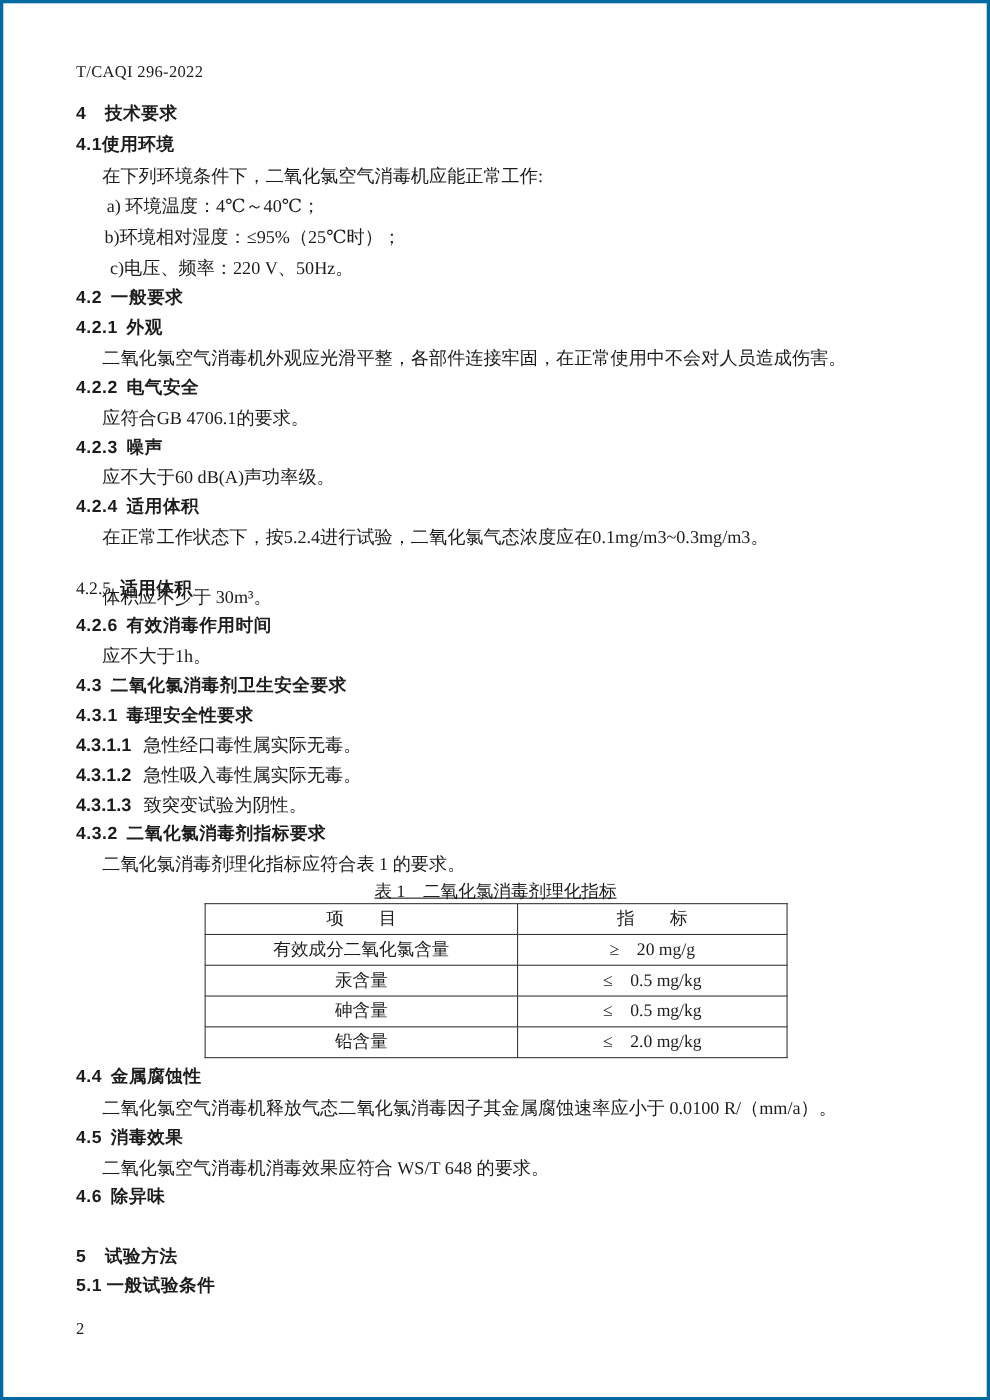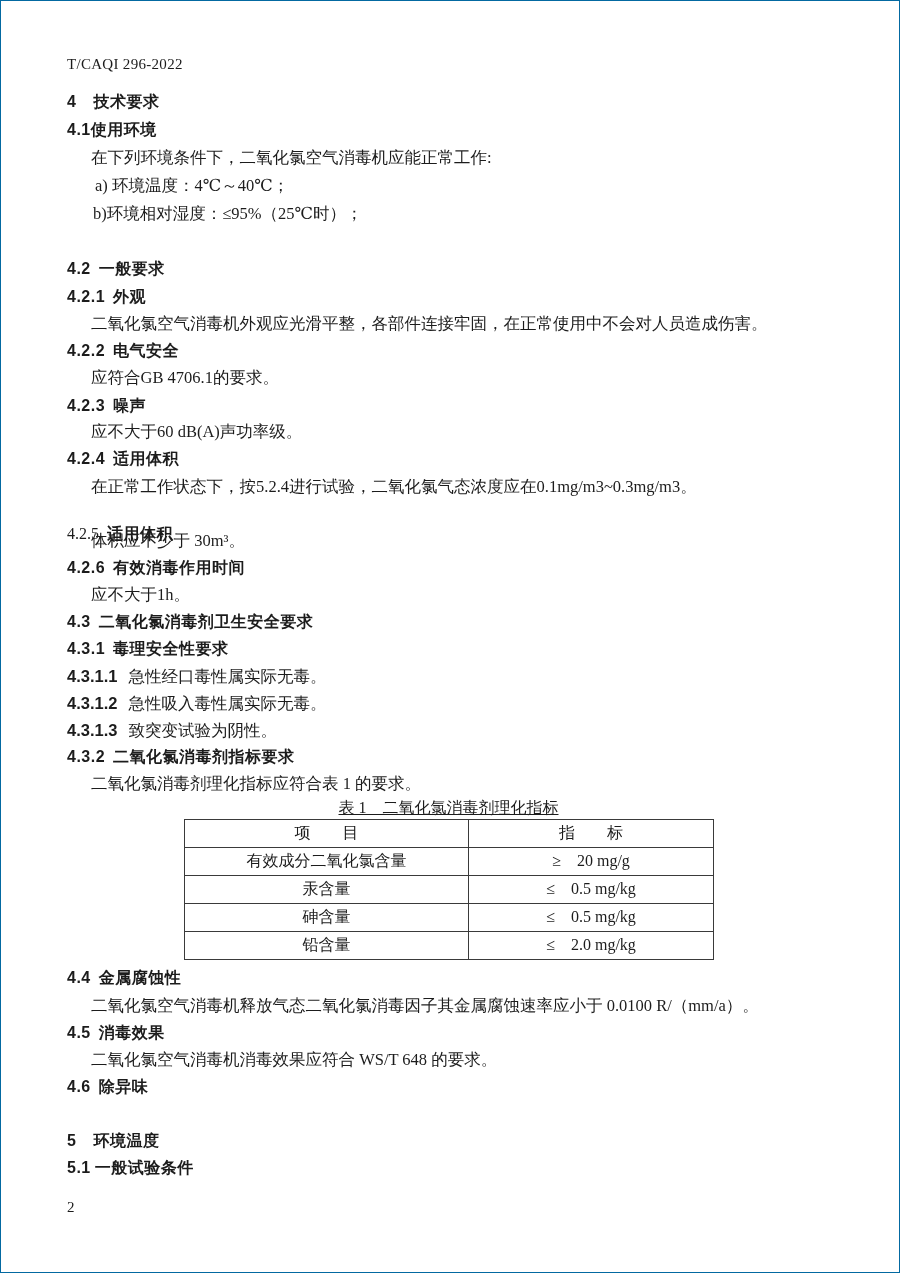--- a/index.html
+++ b/index.html
@@ -2,21 +2,21 @@
 <html lang="zh"><head>
 <meta charset="utf-8">
 <style>
   * { margin: 0; padding: 0; box-sizing: border-box; }
   html, body { background: #ffffff; }
   .page {
     position: relative;
     width: 900px;
     height: 1273px;
     background: #ffffff;
-    border: 1px solid #0369a1;
+    border: 3px solid #0369a1;
     overflow: hidden;
     font-family: "Liberation Serif", "DejaVu Serif", serif;
     color: #1c1c1c;
   }
   .block {
     position: absolute;
     left: 66px;
     font-size: 16.5px;
     line-height: 22px;
     white-space: nowrap;
@@ -103,20 +103,21 @@
     <span class="hnum gap-wide">4</span><span>技术要求</span>
   </div>
 
   <div class="block h" style="top:118px">
     <span class="hnum gap-none">4.1</span><span>使用环境</span>
   </div>
 
   <div class="block para" style="top:146px">在下列环境条件下，二氧化氯空气消毒机应能正常工作:</div>
   <div class="block listitem" style="top:174px">a) 环境温度：4℃～40℃；</div>
   <div class="block listitem" style="top:202px;left:92px">b)环境相对湿度：≤95%（25℃时）；</div>
+  <div class="block listitem" style="top:230px;left:97px">c)电压、频率：220 V、50Hz。</div>
 
   <div class="block h" style="top:257px">
     <span class="hnum gap-std">4.2</span><span>一般要求</span>
   </div>
 
   <div class="block h" style="top:285px">
     <span class="hnum gap-std">4.2.1</span><span>外观</span>
   </div>
   <div class="block para" style="top:312px">二氧化氯空气消毒机外观应光滑平整，各部件连接牢固，在正常使用中不会对人员造成伤害。</div>
 
@@ -209,21 +210,21 @@
   <div class="block h" style="top:1021px">
     <span class="hnum gap-std">4.5</span><span>消毒效果</span>
   </div>
   <div class="block para" style="top:1048px">二氧化氯空气消毒机消毒效果应符合 WS/T 648 的要求。</div>
 
   <div class="block h" style="top:1075px">
     <span class="hnum gap-std">4.6</span><span>除异味</span>
   </div>
 
   <div class="block h" style="top:1129px">
-    <span class="hnum gap-wide">5</span><span>环境温度</span>
+    <span class="hnum gap-wide">5</span><span>试验方法</span>
   </div>
 
   <div class="block h" style="top:1156px">
     <span class="hnum gap-sm">5.1</span><span>一般试验条件</span>
   </div>
 
   <div class="page-number">2</div>
 
 </div>
 

